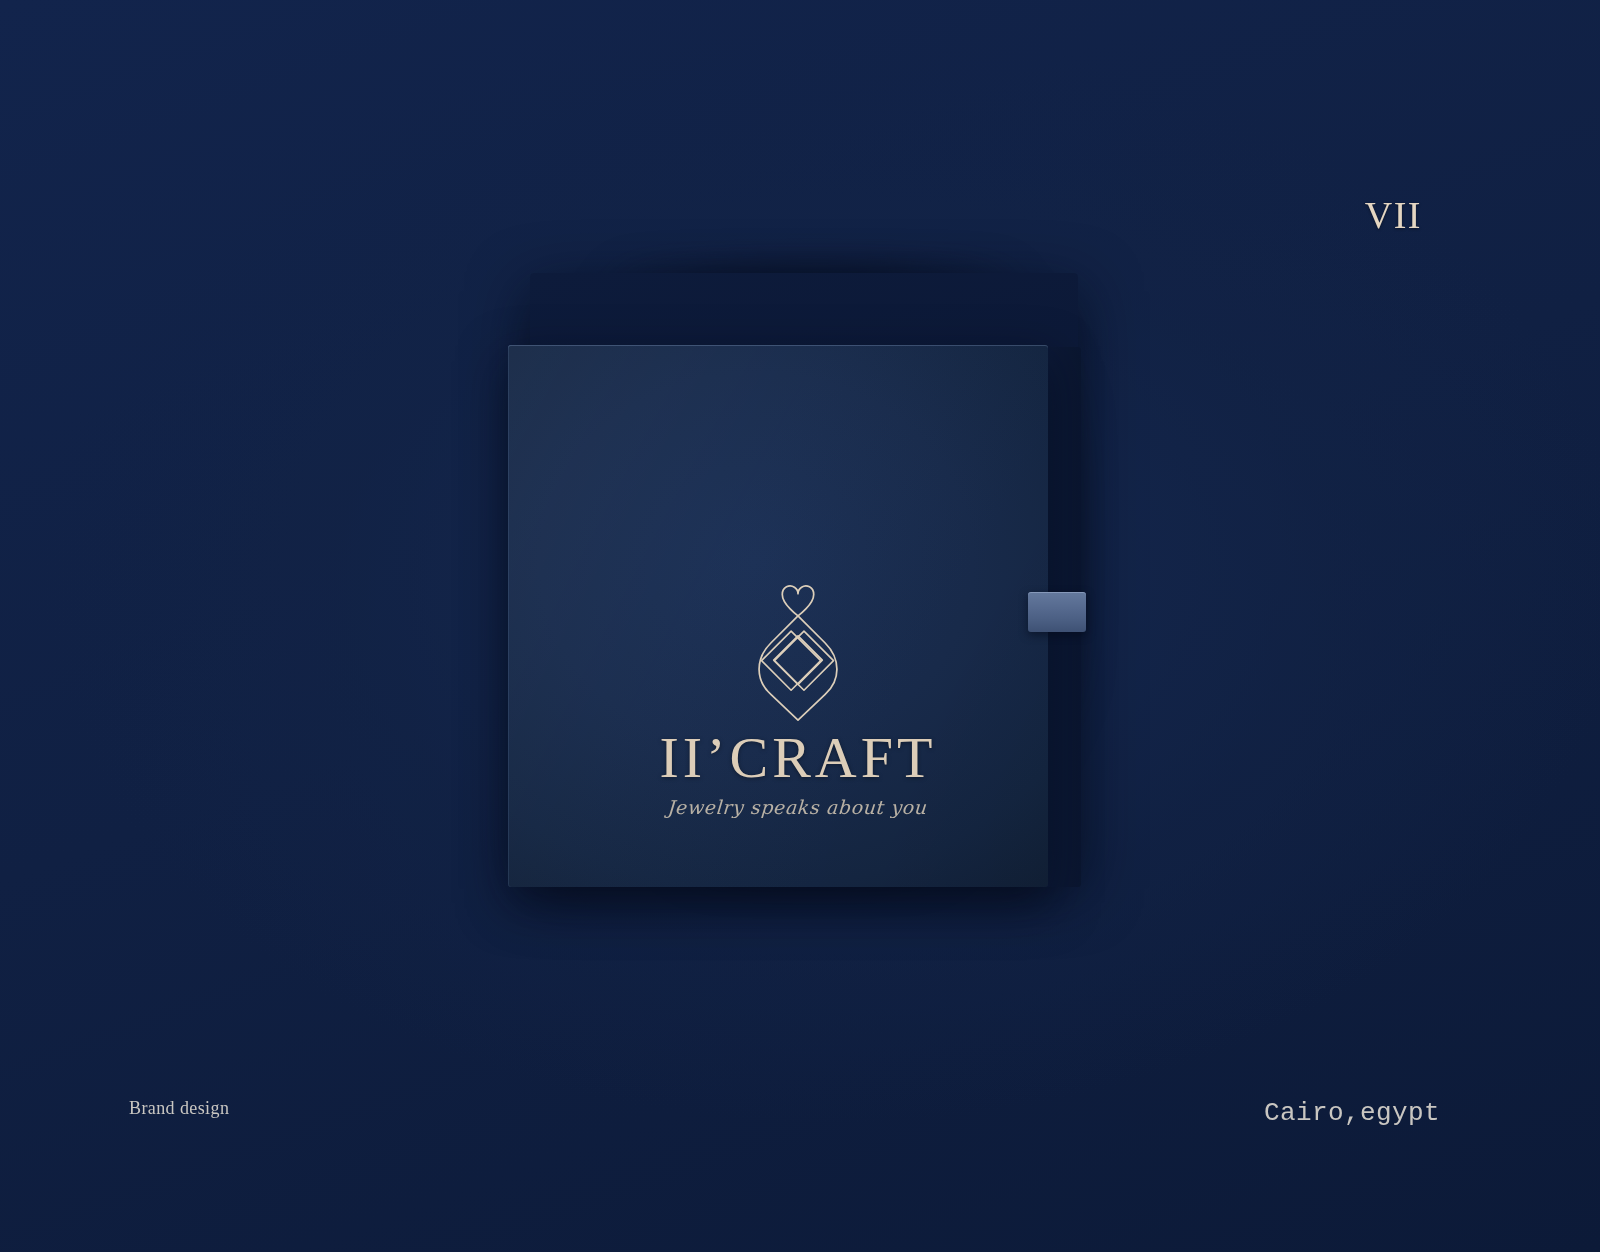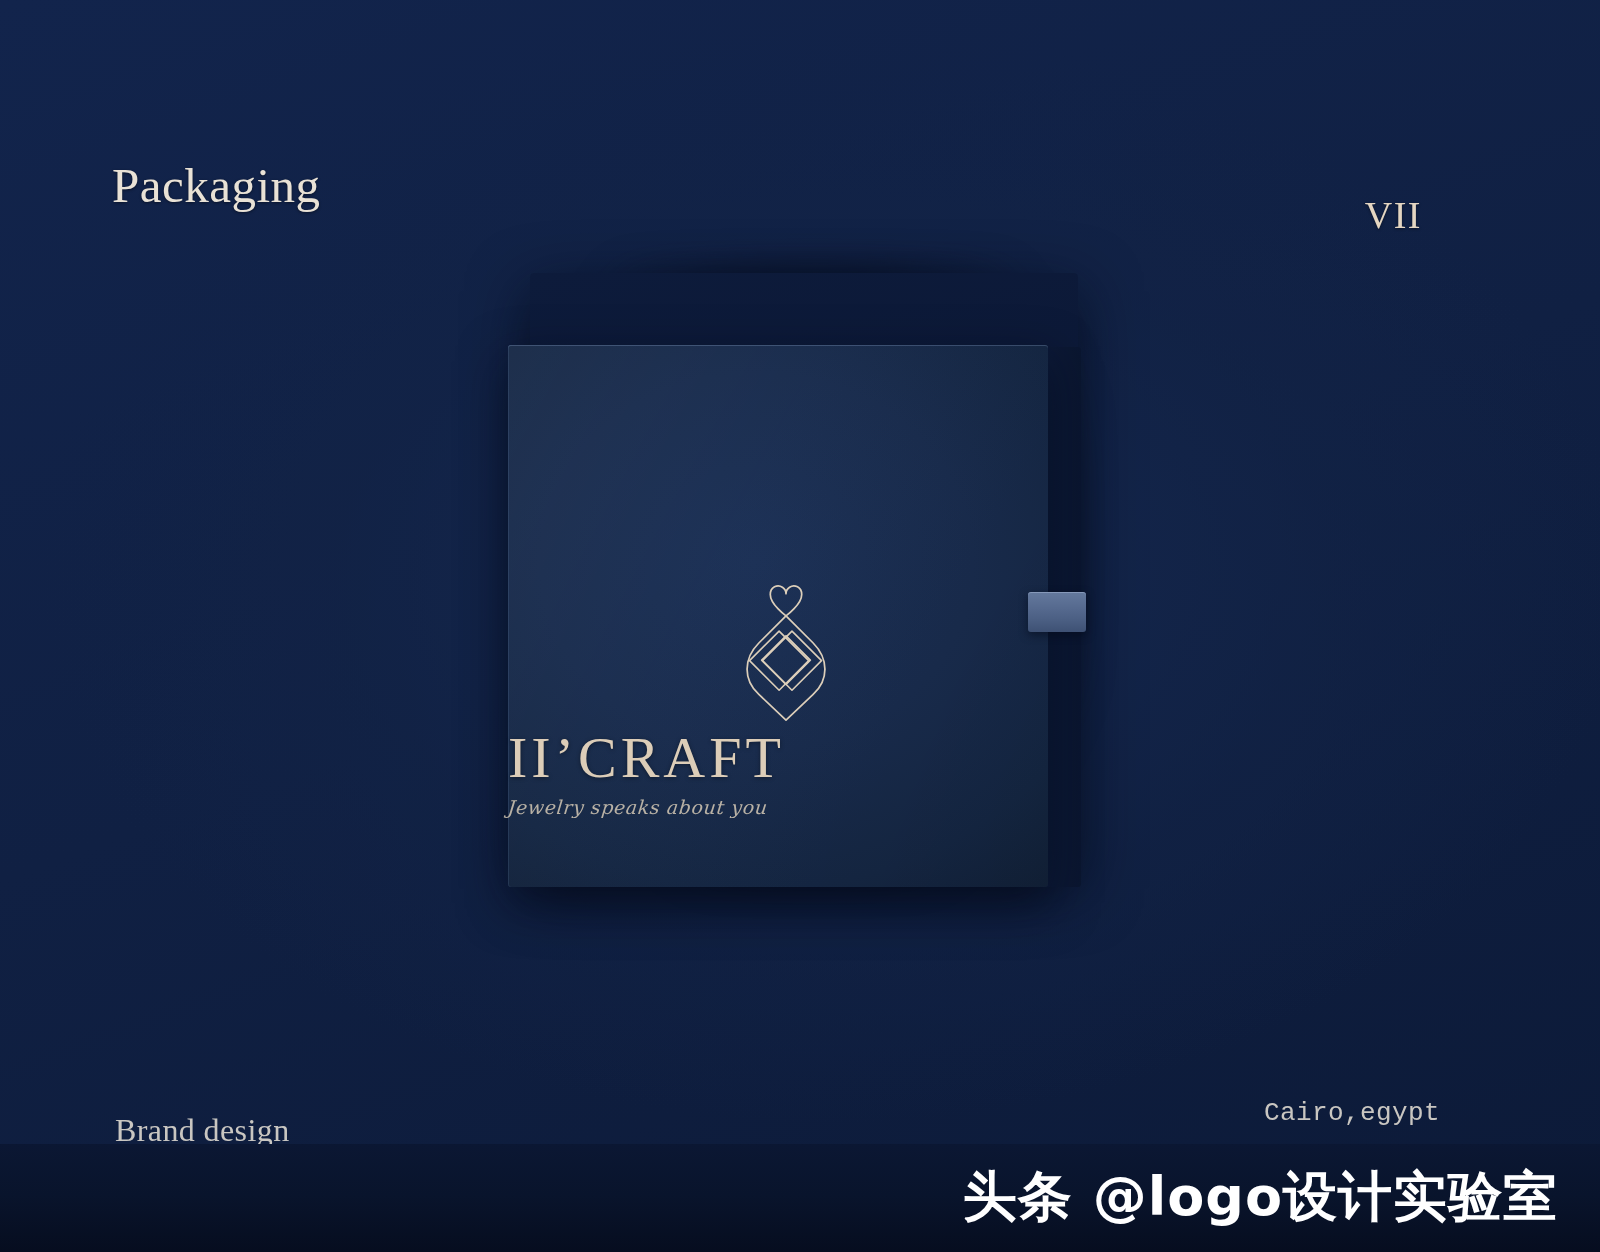--- a/index.html
+++ b/index.html
@@ -40,27 +40,26 @@
     letter-spacing: 1.5px;
     color: #e4d6c2;
     font-weight: 400;
     text-shadow: 0 1px 3px rgba(0,0,0,0.45);
     margin-top: 25px;
   }
 
   
   .ftr-left {
     position: absolute;
-    left: 115px;
+    left: 129px;
     top: 1098px;
-    font-size: 32px;
+    font-size: 18px;
     letter-spacing: 0.4px;
     color: #d9d5cd;
     opacity: 0.92;
-    margin-top: 14px;
   }
   .ftr-right {
     position: absolute;
     right: 160px;
     top: 1098px;
     font-size: 26px;
     letter-spacing: 0.4px;
     color: #d9d5cd;
     opacity: 0.92;
     font-family: Liberation Mono, monospace;
@@ -136,23 +135,24 @@
     width: 58px;
     height: 40px;
     background: linear-gradient(180deg, #64799d 0%, #55698e 42%, #4a5e82 72%, #3e5174 100%);
     border-radius: 3px;
     box-shadow: 0 3px 9px rgba(4,9,24,0.55), inset 0 1px 0 rgba(200,215,240,0.35);
   }
 
   
   .logo-lockup {
     position: absolute;
-    left: 0;
+    left: 12px;
     top: 228px;
     width: 556px;
+    text-align: center;
   }
   .logo-mark {
     width: 150px;
     height: 150px;
     margin: 0 auto;
     display: block;
   }
   .logo-wordmark {
     margin-top: 6px;
     font-size: 58px;
@@ -192,21 +192,20 @@
     color: #ffffff;
     letter-spacing: 1px;
     white-space: nowrap;
   }
 </style>
 </head>
 <body>
 
 <div id="page">
 
-  <div class="hdr-title">Packaging</div>
 
   <div class="hdr-num">VII</div>
 
   <div class="mockup">
 
     <div class="box-shadow-blob"></div>
     <div class="box-back"></div>
     <div class="box-spine"></div>
 
     <div class="box-face">
@@ -240,17 +239,14 @@
       </div>
     </div>
 
     <div class="box-clasp"></div>
   </div>
 
   <div class="ftr-left">Brand design</div>
 
   <div class="ftr-right">Cairo,egypt</div>
 
-  <div class="watermark-bar">
-    <div class="watermark-text">头条 @logo设计实验室</div>
-  </div>
 
 </div>
 
 </body></html>

